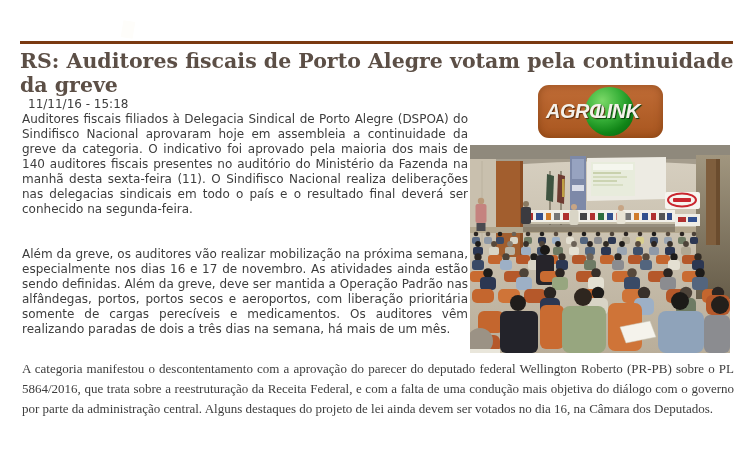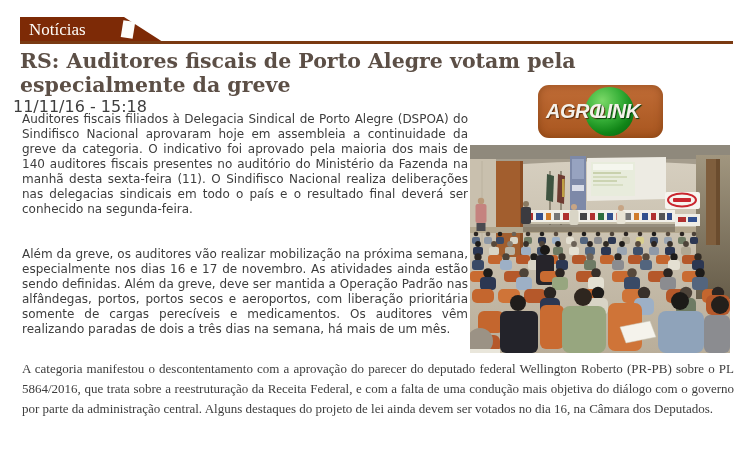--- a/index.html
+++ b/index.html
@@ -11,21 +11,21 @@
        clip-path:polygon(0 0,104px 0,146px 100%,0 100%);}
   .tab-label{display:block;padding-left:9px;color:#fdfcf8;font-family:"Liberation Serif","DejaVu Serif",serif;
        font-size:17px;line-height:25px;}
   .tab-flag{position:absolute;left:122px;top:21px;width:12px;height:17px;background:#fefdfa;
        transform:rotate(9deg);z-index:2;}
   .rule{position:absolute;left:20px;top:41px;width:713px;height:3px;background:#7a3a12;}
 
   
   .title{position:absolute;left:20px;top:49px;width:714px;margin:0;color:#5c4f46;
        font-family:"DejaVu Serif","Liberation Serif",serif;font-weight:bold;font-size:20.5px;line-height:24px;}
-  .date{position:absolute;left:13px;top:97px;font-size:16px;color:#3e3e3e;}
+  .date{position:absolute;left:28px;top:97px;font-size:12px;color:#3e3e3e;}
 
   
   .para{position:absolute;margin:0;text-align:justify;color:#3d3d3d;font-size:12px;line-height:15px;}
   .p1{left:22px;top:112px;width:446px;}
   .p2{left:22px;top:247px;width:446px;}
   .p3{left:22px;top:359px;width:712px;font-family:Liberation Serif, serif;font-size:13px;line-height:20px;}
 
   
   .logo{position:absolute;left:538px;top:85px;width:125px;height:53px;border-radius:11px;overflow:hidden;
        background:linear-gradient(180deg,#c06c36,#a8561f);box-shadow:inset 0 0 8px rgba(90,40,0,.45);cursor:pointer;}
@@ -38,27 +38,24 @@
 
   
   .photo{position:absolute;left:470px;top:145px;width:260px;height:208px;overflow:hidden;}
   .photo svg{display:block;}
 </style>
 </head>
 <body>
 
 <div class="page">
 
-  <div class="tab">
-    <span class="tab-label">Notícias</span>
-  </div>
   <div class="tab-flag"></div>
   <div class="rule"></div>
 
-  <h1 class="title">RS: Auditores fiscais de Porto Alegre votam pela especialmente da greve</h1>
+  <h1 class="title">RS: Auditores fiscais de Porto Alegre votam pela continuidade da greve</h1>
   <div class="date">11/11/16 - 15:18</div>
 
   <div class="logo">
     <div class="globe"></div>
     <span class="logo-word w-agro">AGRO</span>
     <span class="logo-word w-link">LINK</span>
   </div>
 
   <div class="photo">
     <svg viewBox="0 0 260 208" width="260" height="208" xmlns="http://www.w3.org/2000/svg">

